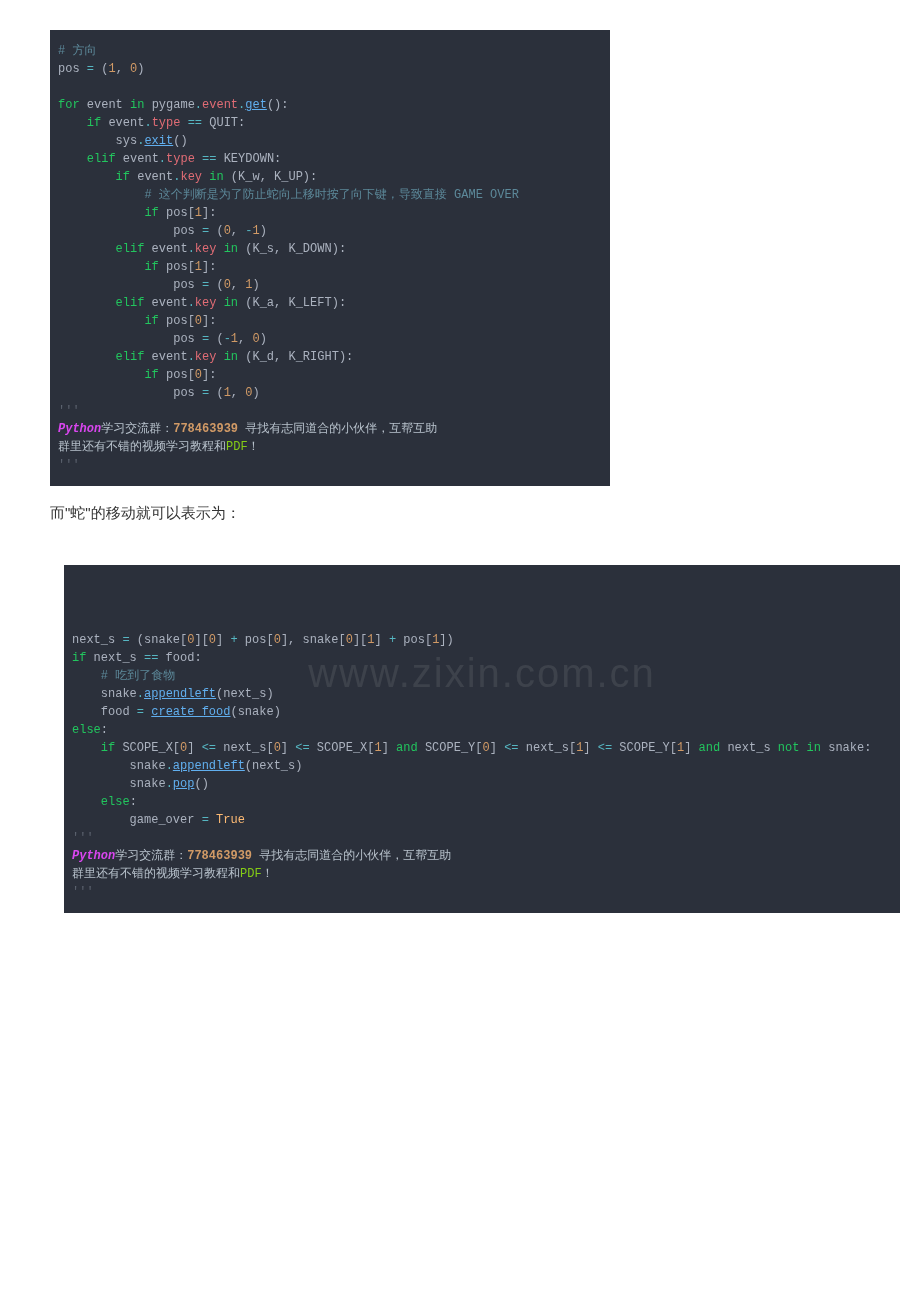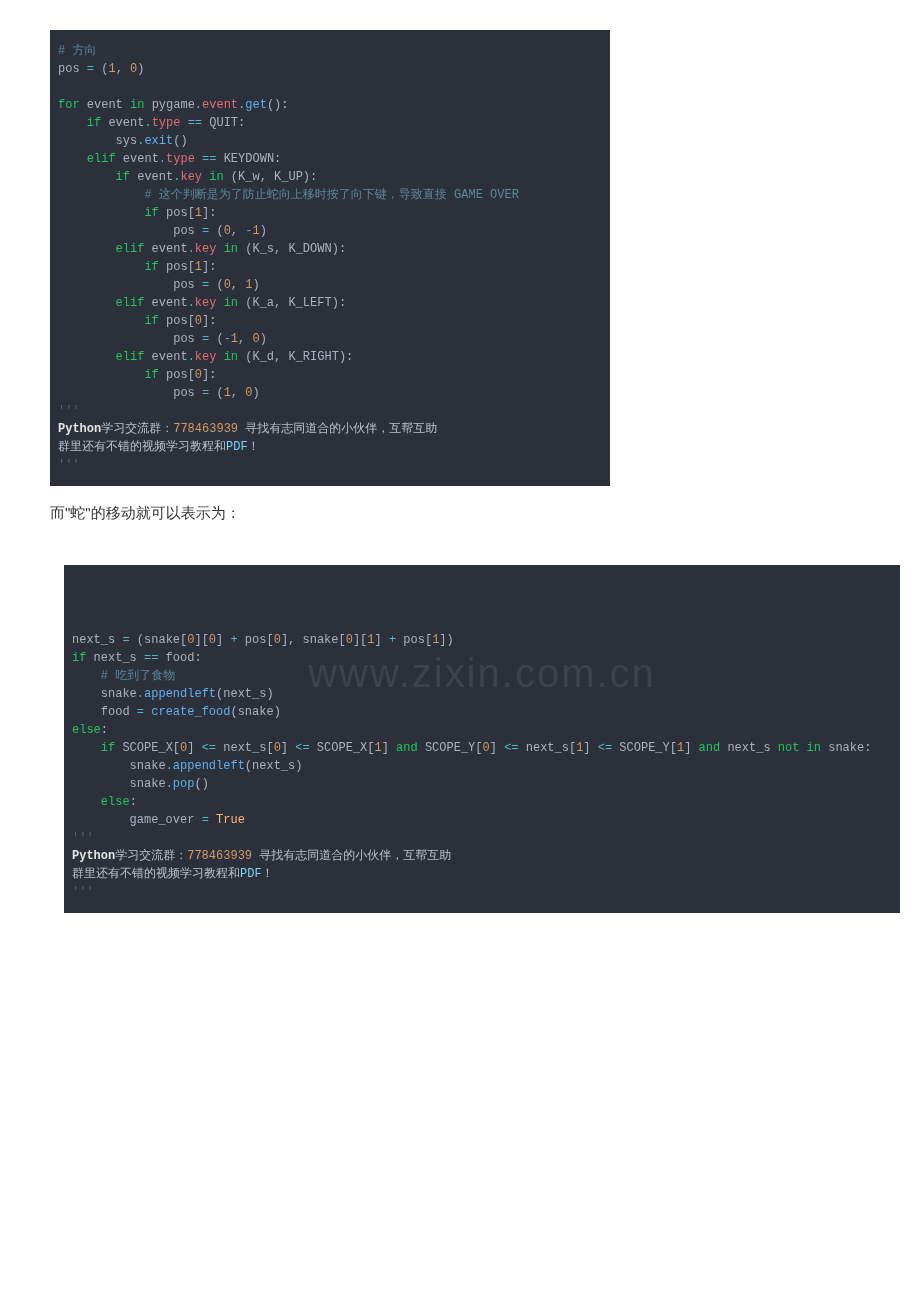--- a/index.html
+++ b/index.html
@@ -30,29 +30,29 @@
     position: relative;
     margin-left: 14px;
   }
   .c-key { color: #22c55e; }
   .c-id  { color: #e06c75; }       
   .c-op  { color: #56b6c2; }       
   .c-num { color: #d19a66; }       
   .c-cmt { color: #5c8899; }
   .c-pl  { color: #abb2bf; }
   .c-const{ color:#fdba74;}
-  .c-call2{ color:#61afef;}
+  .c-call2{ color:#61afef;text-decoration:underline;}
   .c-dq  { color:#5c636f;}
 
   .footer-line {
     color:#b8c2cc;
   }
-  .footer-line .py  { color:#e5e5e5; font-weight:bold;}
-  .footer-line .num { color:#d19a66;}
-  .footer-line .pdf { color:#7dd3fc;}
+  .footer-line .py  { color:#d946ef; font-weight:bold;font-style:italic;}
+  .footer-line .num { color:#d19a66;font-weight:bold;}
+  .footer-line .pdf { color:#84cc16;}
 
   .para {
     font-size: 15px;
     color: #333;
     margin: 10px 0 24px 0;
   }
 
   .watermark {
     position: absolute;
     top: 78px;

